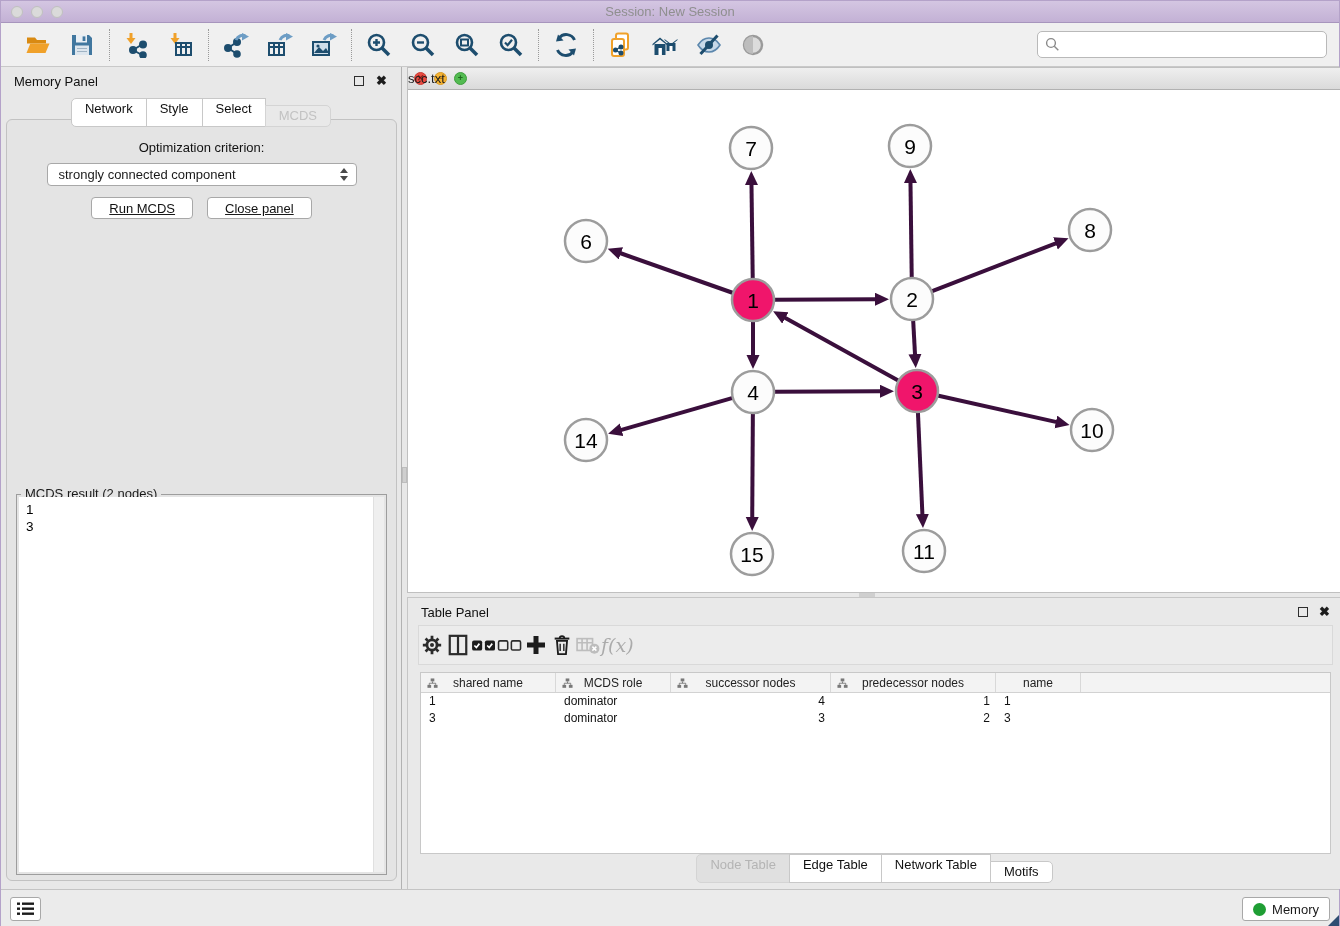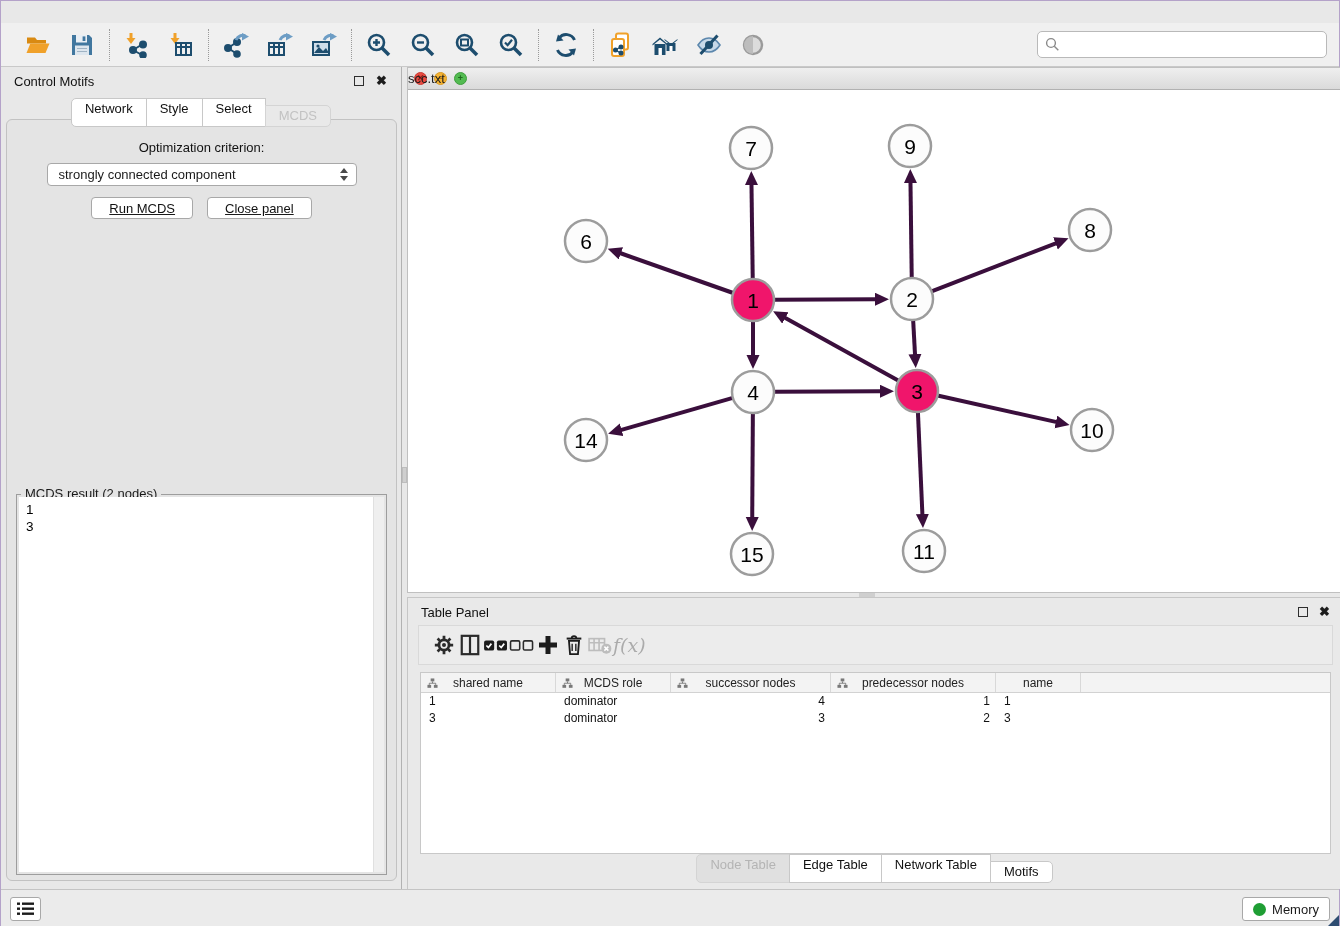--- a/index.html
+++ b/index.html
@@ -72,21 +72,21 @@
   .traffic.red { background:#ea4b41; border:1px solid #c93a33; color:#8e1f1a; }
   .traffic.yellow { background:#f5b333; border:1px solid #d99b22; color:#9a6a0b; }
   .traffic.green { background:#53bb51; border:1px solid #3e9e3d; color:#1d6b1d; }
   #nw-title { position:absolute; width:100%; top:3px; font-size:13px; color:#1c1c1c; }
   #nw-canvas { position:relative; width:100%; height:502px; background:#fff; }
 
   
   #table-panel { position:absolute; left:406px; top:596px; width:934px; height:292px; background:#e9e9e9;
     border-top:1px solid #c6c6c6; border-left:1px solid #c6c6c6; }
   #tp-toolbar { position:absolute; left:10px; right:8px; top:27px; height:40px; background:#ececec;
-    border:1px solid #d9d9d9; display:flex; align-items:center; padding-left:12px; }
+    border:1px solid #d9d9d9; display:flex; align-items:center; }
   .tp-ico { width:26px; height:26px; display:flex; align-items:center; justify-content:center; }
   #fx-label { font-family:"DejaVu Serif", serif; font-style:italic; font-size:19px; color:#ababab; }
   #tp-table { position:absolute; left:12px; right:10px; top:74px; height:182px; background:#fff; border:1px solid #c8c8c8; }
   #table-header-row { display:flex; height:20px; background:#f3f3f3; border-bottom:1px solid #d2d2d2; }
   .th { position:relative; display:flex; align-items:center; justify-content:center; gap:4px;
     border-right:1px solid #d8d8d8; font-size:12px; color:#222; height:100%; }
   .th svg { position:absolute; left:6px; top:5px; }
   .tr { display:flex; height:17px; }
   .td { font-size:12px; color:#111; overflow:hidden; white-space:nowrap; line-height:17px; }
   .td.left { text-align:left; padding-left:8px; }
@@ -103,20 +103,26 @@
     border-radius:3px; display:flex; align-items:center; gap:6px; padding:0 10px; font-size:13px; }
   #memory-dot { width:13px; height:13px; border-radius:50%; }
   #resize-grip { position:absolute; right:0; bottom:0; width:0; height:0;
     border-left:12px solid transparent; border-bottom:12px solid #2e4d72; }
 </style>
 </head>
 <body>
 
 <div id="app">
 
+  <div id="titlebar">
+    <span class="tl-dot" style="left:10px"></span>
+    <span class="tl-dot" style="left:30px"></span>
+    <span class="tl-dot" style="left:50px"></span>
+    <div id="win-title">Session: New Session</div>
+  </div>
 
   <div id="toolbar">
     <div class="tseg">
       <span class="tbtn">
         <svg width="26" height="26" viewBox="0 0 26 26">
             <path d="M2 5.5h8l2 2.5h9v3.5H2z" fill="#d98a12"></path>
             <path d="M1.5 21l3.8-9.5h19.2L20.5 21z" fill="#f0a12a"></path>
           </svg>
       </span>
       <span class="tbtn">
@@ -272,21 +278,21 @@
       <svg width="15" height="15" viewBox="0 0 15 15">
           <circle cx="6" cy="6" r="4.4" fill="none" stroke="#8a8a8a" stroke-width="1.4"></circle>
           <path d="M9.3 9.3l4 4" stroke="#8a8a8a" stroke-width="1.4"></path>
         </svg>
       <input type="text" placeholder="" style="">
     </div>
   </div>
 
   <div id="control-panel">
     <div class="panel-head">
-      <span class="ptitle">Control Motifs</span>
+      <span class="ptitle">Memory Panel</span>
       <span class="float-ico" style="right:37px"></span>
       <span class="close-ico" style="right:14px">✖</span>
     </div>
     <div id="cp-tabs">
         <div class="tab">Network</div>
         <div class="tab">Style</div>
         <div class="tab">Select</div>
         <div class="tab selected">MCDS</div>
       </div>
     <div id="cp-content">

